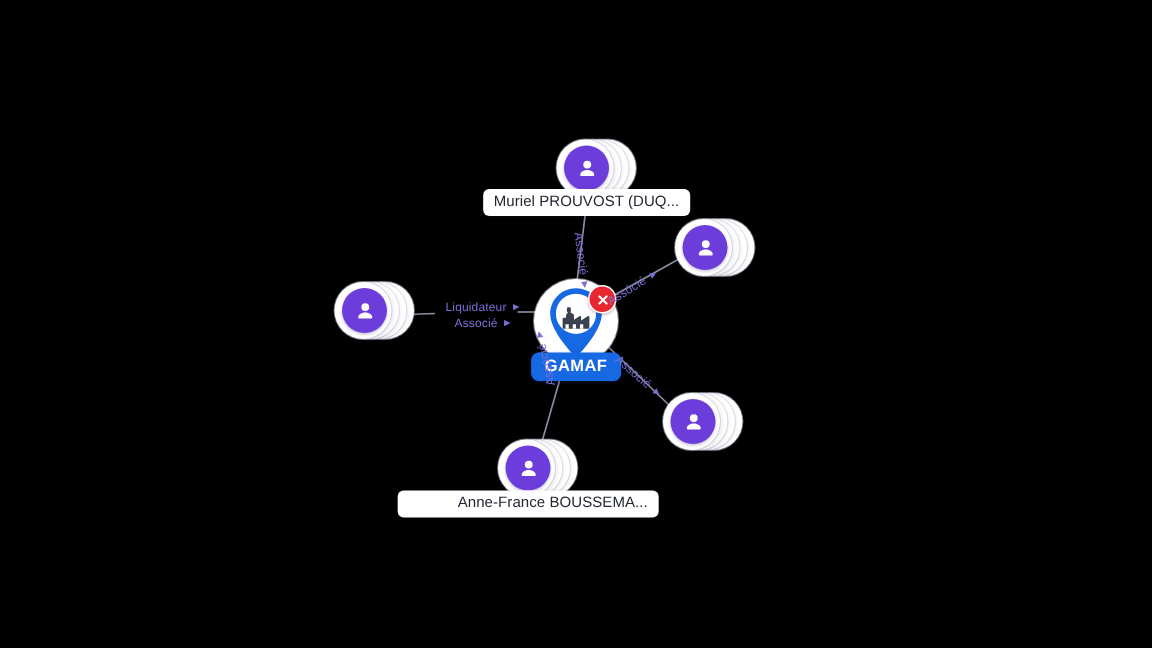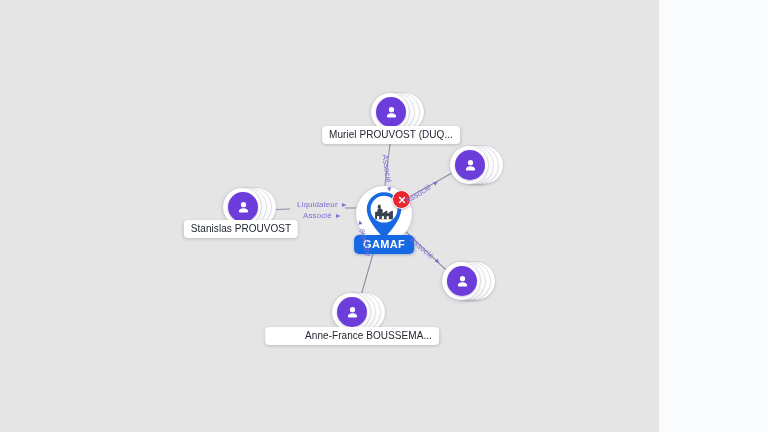--- a/index.html
+++ b/index.html
@@ -10,23 +10,23 @@
     width: 768px;
     height: 432px;
     overflow: hidden;
     background: #fafbfd;
     font-family: "Liberation Sans", sans-serif;
     -webkit-font-smoothing: antialiased;
   }
 
   #graph-canvas {
     position: relative;
-    width: 659px;
+    width: 768px;
     height: 432px;
-    background: #e5e5e5;
+    background: #000000;
   }
 
   #edge-layer {
     position: absolute;
     left: 0;
     top: 0;
     width: 768px;
     height: 432px;
     pointer-events: none;
   }
@@ -229,21 +229,20 @@
       <div class="stack-card c3"></div>
       <div class="stack-card c4"></div>
     </div>
     <div class="avatar-circle">
       <svg width="17" height="17" viewBox="0 0 24 24" fill="#ffffff">
         <circle cx="12" cy="8.1" r="3.7"></circle>
         <path d="M12 13.2c-4.1 0-6.6 2.3-6.6 4.6 0 .7.5 1.1 1.2 1.1h10.8c.7 0 1.2-.4 1.2-1.1 0-2.3-2.5-4.6-6.6-4.6z"></path>
       </svg>
     </div>
   </div>
-  <div class="node-label" style="left:241px; top:220px;">Stanislas PROUVOST</div>
 
   <div class="person-node" style="left:462px; top:281px;">
     <div class="stack-cards">
       <div class="stack-card c1"></div>
       <div class="stack-card c2"></div>
       <div class="stack-card c3"></div>
       <div class="stack-card c4"></div>
     </div>
     <div class="avatar-circle">
       <svg width="17" height="17" viewBox="0 0 24 24" fill="#ffffff">

